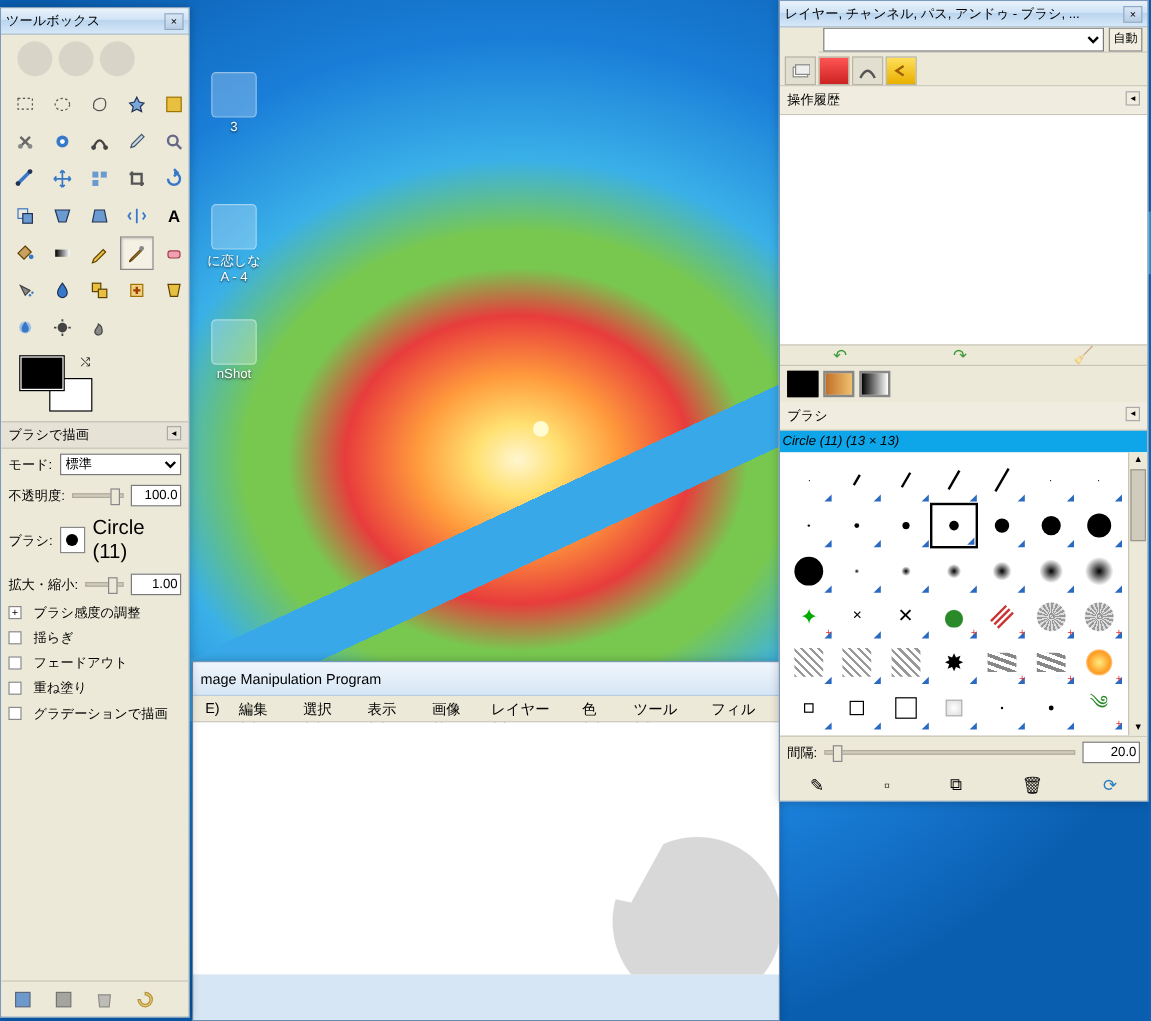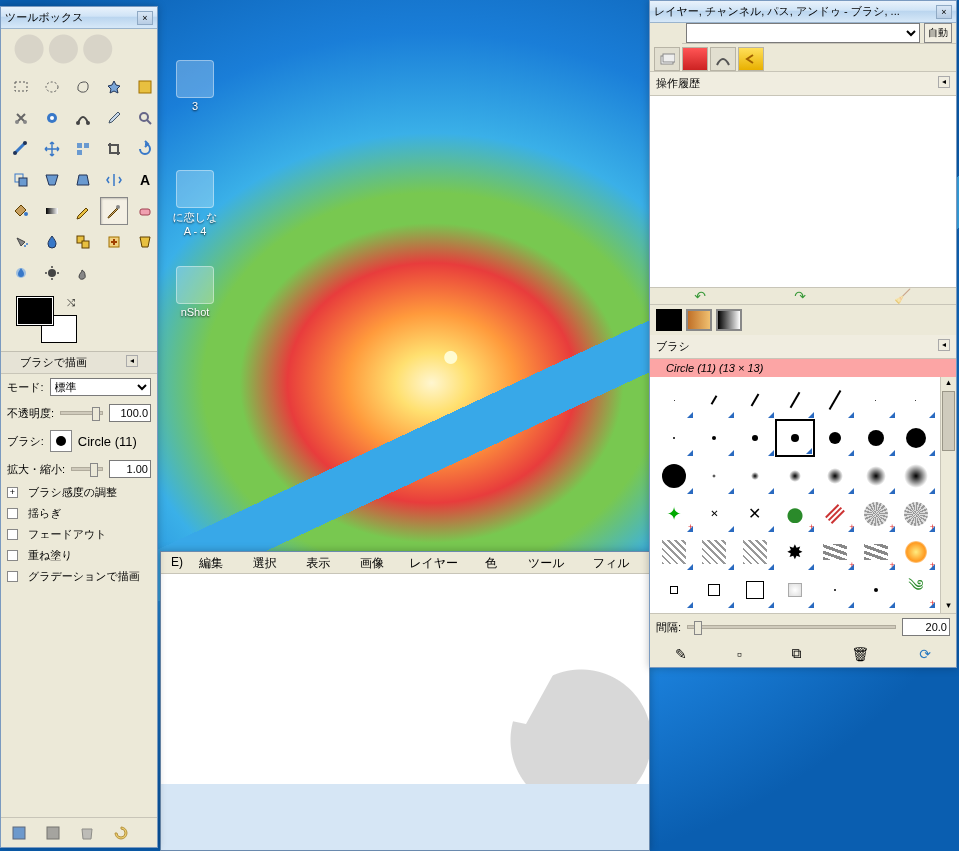--- a/index.html
+++ b/index.html
@@ -54,21 +54,21 @@
   border:1px solid transparent; font-size:16px; cursor:pointer;
 }
 .tool.active { border:1px solid #888; background:#f4f0e4; box-shadow:inset 1px 1px 2px rgba(0,0,0,.2); }
 
 
 .colorfgbg { position:relative; width:60px; height:46px; margin:4px 0 8px 16px; }
 .colorfgbg .bg { position:absolute; right:0; bottom:0; width:36px; height:28px; background:#fff; border:1px solid #000; }
 .colorfgbg .fg { position:absolute; left:0; top:0; width:36px; height:28px; background:#000; border:1px solid #fff; box-shadow:0 0 0 1px #000; }
 .swapglyph { position:absolute; top:0; right:2px; font-size:10px; }
 
-.section-head { font-size:11px; padding:3px 19px; border-top:1px solid #c2bfb2; border-bottom:1px solid #c8c5b8; background:#e6e3d6; display:flex; }
+.section-head { font-size:11px; padding:3px 6px; border-top:1px solid #c2bfb2; border-bottom:1px solid #c8c5b8; background:#e6e3d6; display:flex; }
 .section-head .collapse { margin-left:auto; width:12px; height:12px; border:1px solid #aaa; font-size:8px; text-align:center; line-height:10px; }
 
 .opt-row { display:flex; align-items:center; font-size:11px; padding:4px 6px; gap:6px; }
 .opt-row label { white-space:nowrap; }
 .opt-row .slider { flex:1; height:4px; background:#cfcabb; position:relative; border:1px solid #b0ab9c; }
 .opt-row .slider .thumb { position:absolute; top:-5px; width:8px; height:14px; background:#ece9d8; border:1px solid #888; }
 .opt-row input.num { width:42px; height:18px; font-size:11px; text-align:right; border:1px solid #7a7a7a; padding:0 2px; }
 .opt-row select { height:18px; font-size:11px; flex:1; border:1px solid #7a7a7a; background:#fff; }
 .brushprev { width:22px; height:22px; border:1px solid #888; background:#fff; display:flex; align-items:center; justify-content:center; }
 .brushprev .dot { width:10px; height:10px; border-radius:50%; background:#000; }
@@ -147,20 +147,21 @@
   <div class="ic"></div>
     <div>に恋しな</div>
   <div>A - 4</div>
 </div>
 <div class="deskicon" style="left:160px; top:266px">
   <div class="ic"></div>
     <div>nShot</div>
 </div>
 
 <div id="mainwin" class="panel">
+  <div class="mw-title">mage Manipulation Program</div>
   <div class="menubar">
     <span>E)</span>
     <span>編集(E)</span>
     <span>選択(S)</span>
     <span>表示(V)</span>
     <span>画像(I)</span>
     <span>レイヤー(L)</span>
     <span>色(C)</span>
     <span>ツール(T)</span>
     <span>フィルタ</span>
@@ -390,21 +391,21 @@
       <div class="slider">
           <div class="thumb" style="left:calc(100% - 10px)"></div>
         </div>
       <input class="num" value="100.0" style="">
     </div>
     <div class="opt-row">
       <label>ブラシ:</label>
       <div class="brushprev">
           <div class="dot"></div>
         </div>
-      <span style="font-size:13px">Circle (11)</span>
+      <span style="font-size:17px">Circle (11)</span>
     </div>
     <div class="opt-row">
       <label>拡大・縮小:</label>
       <div class="slider">
           <div class="thumb" style="left:calc(60%)"></div>
         </div>
       <input class="num" value="1.00" style="">
     </div>
     <div class="check-row">
       <div class="box plus"></div>
@@ -486,21 +487,21 @@
 
     <div class="presets">
       <div class="preset c1"></div>
       <div class="preset c2"></div>
       <div class="preset c3"></div>
     </div>
     <div class="hist-head">
       <span>ブラシ</span>
       <div class="collapse">◂</div>
     </div>
-    <div style="font-size:11px;font-style:italic;padding:3px 16px;background:#fca5a5;">Circle (11) (13 × 13)</div>
+    <div style="font-size:11px;font-style:italic;padding:3px 2px;background:#0ea5e9;">Circle (11) (13 × 13)</div>
 
     <div class="brush-section">
       <div class="brush-grid-wrap">
         <div class="brush-grid" id="brushgrid">
             <div class="cell">
               <div style="width:1px;height:1px;border-radius:50%;background:#000"></div>
               <div class="tri"></div>
             </div>
             <div class="cell">
               <div style="width:10px;height:2px;background:#000;transform:rotate(-60deg)"></div>

